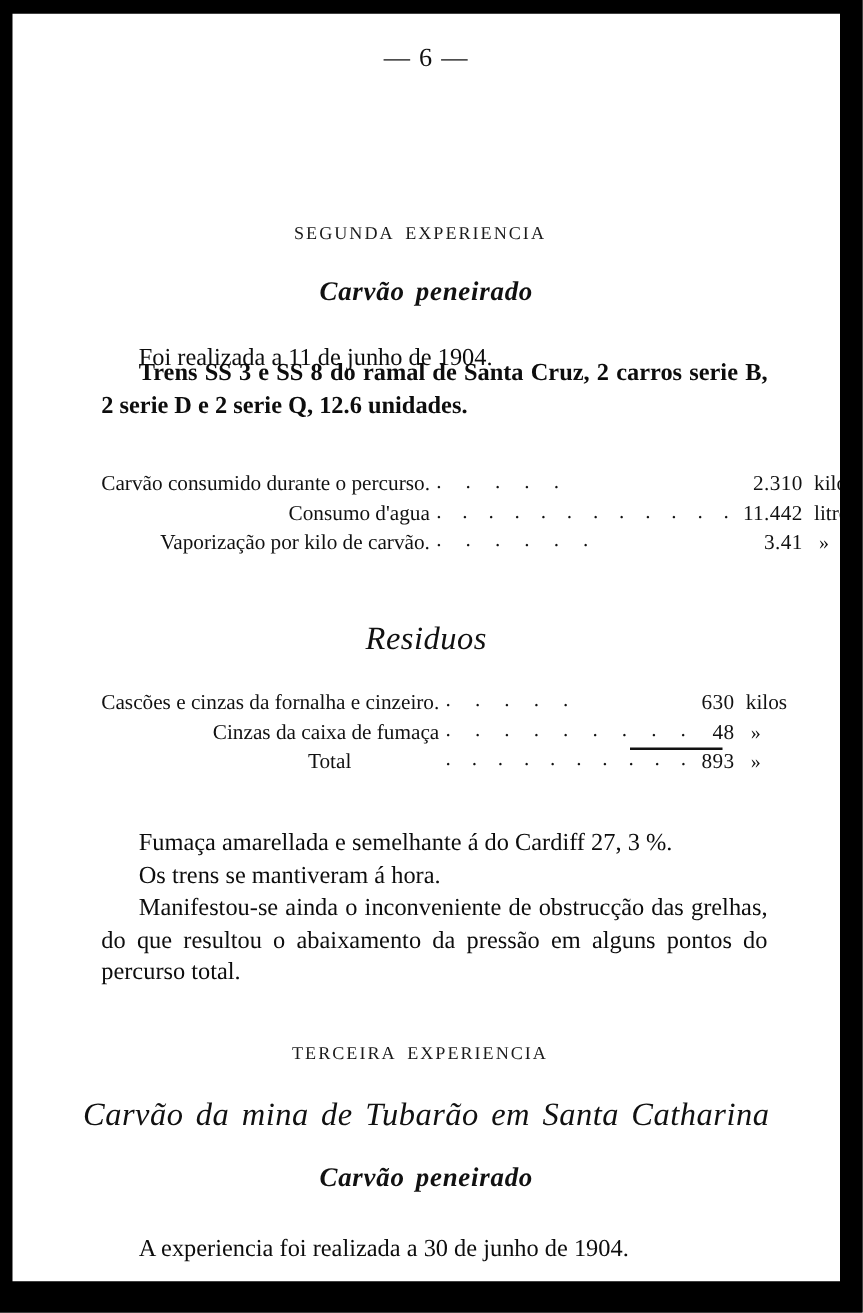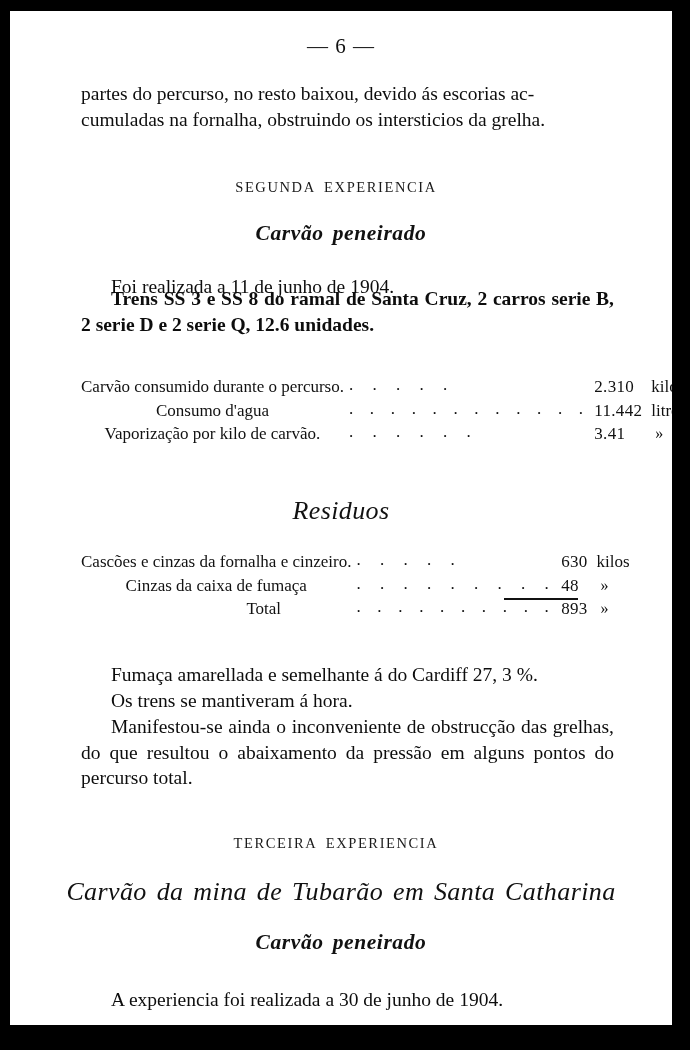--- a/index.html
+++ b/index.html
@@ -90,42 +90,42 @@
     position: absolute;
     left: 71px;
     width: 535px;
     font-size: 17px;
     color: #111111;
     border-collapse: collapse;
   }
   .datatable tr { height: 23.5px; }
   .datatable td { padding: 0; vertical-align: baseline; white-space: nowrap; }
 
-  td.lbl { text-align: center; }
+  td.lbl { text-align: right; }
   td.lbl.center { text-align: center; padding-left: 95px; }
 
   td.lead {
     width: 100%;
     overflow: hidden;
     padding: 0 5px;
     position: relative;
   }
   td.lead .dots {
     display: block;
     overflow: hidden;
     white-space: nowrap;
     letter-spacing: 7.5px;
     font-size: 17px;
     color: #111111;
     transform: translateY(-2px);
   }
   td.lead .dots.tight { letter-spacing: 6.2px; }
 
   td.val {
-    text-align: left;
+    text-align: right;
     width: 62px;
     padding-right: 9px;
     letter-spacing: 0.3px;
     margin-top: 10px;
   }
   td.unit {
     text-align: left;
     width: 52px;
   }
   td.unit.dq { font-size: 16px; padding-left: 4px; }
@@ -140,24 +140,20 @@
   }
 </style>
 </head>
 <body>
 
 <div id="page-sheet">
   <div class="content">
 
     <div class="folio">— 6 —</div>
 
-    <div class="para noindent" style="top:70px;">
-      <span>partes do percurso, no resto baixou, devido ás escorias ac-</span>
-      <span class="lastline">cumuladas na fornalha, obstruindo os intersticios da grelha.</span>
-    </div>
 
     <div class="smallcaps" style="top:168px;">SEGUNDA EXPERIENCIA</div>
     <div class="scripthead big" style="top:210px;">Carvão peneirado</div>
 
     <div class="para indent" style="top:263px;">Foi realizada a 11 de junho de 1904.</div>
     <div class="para indent" style="top:275px;font-weight:bold;">Trens SS 3 e SS 8 do ramal de Santa Cruz, 2 carros serie B, 2 serie D e 2 serie Q, 12.6 unidades.</div>
 
     <table class="datatable" style="top:366px;">
       <tbody>
         <tr>

